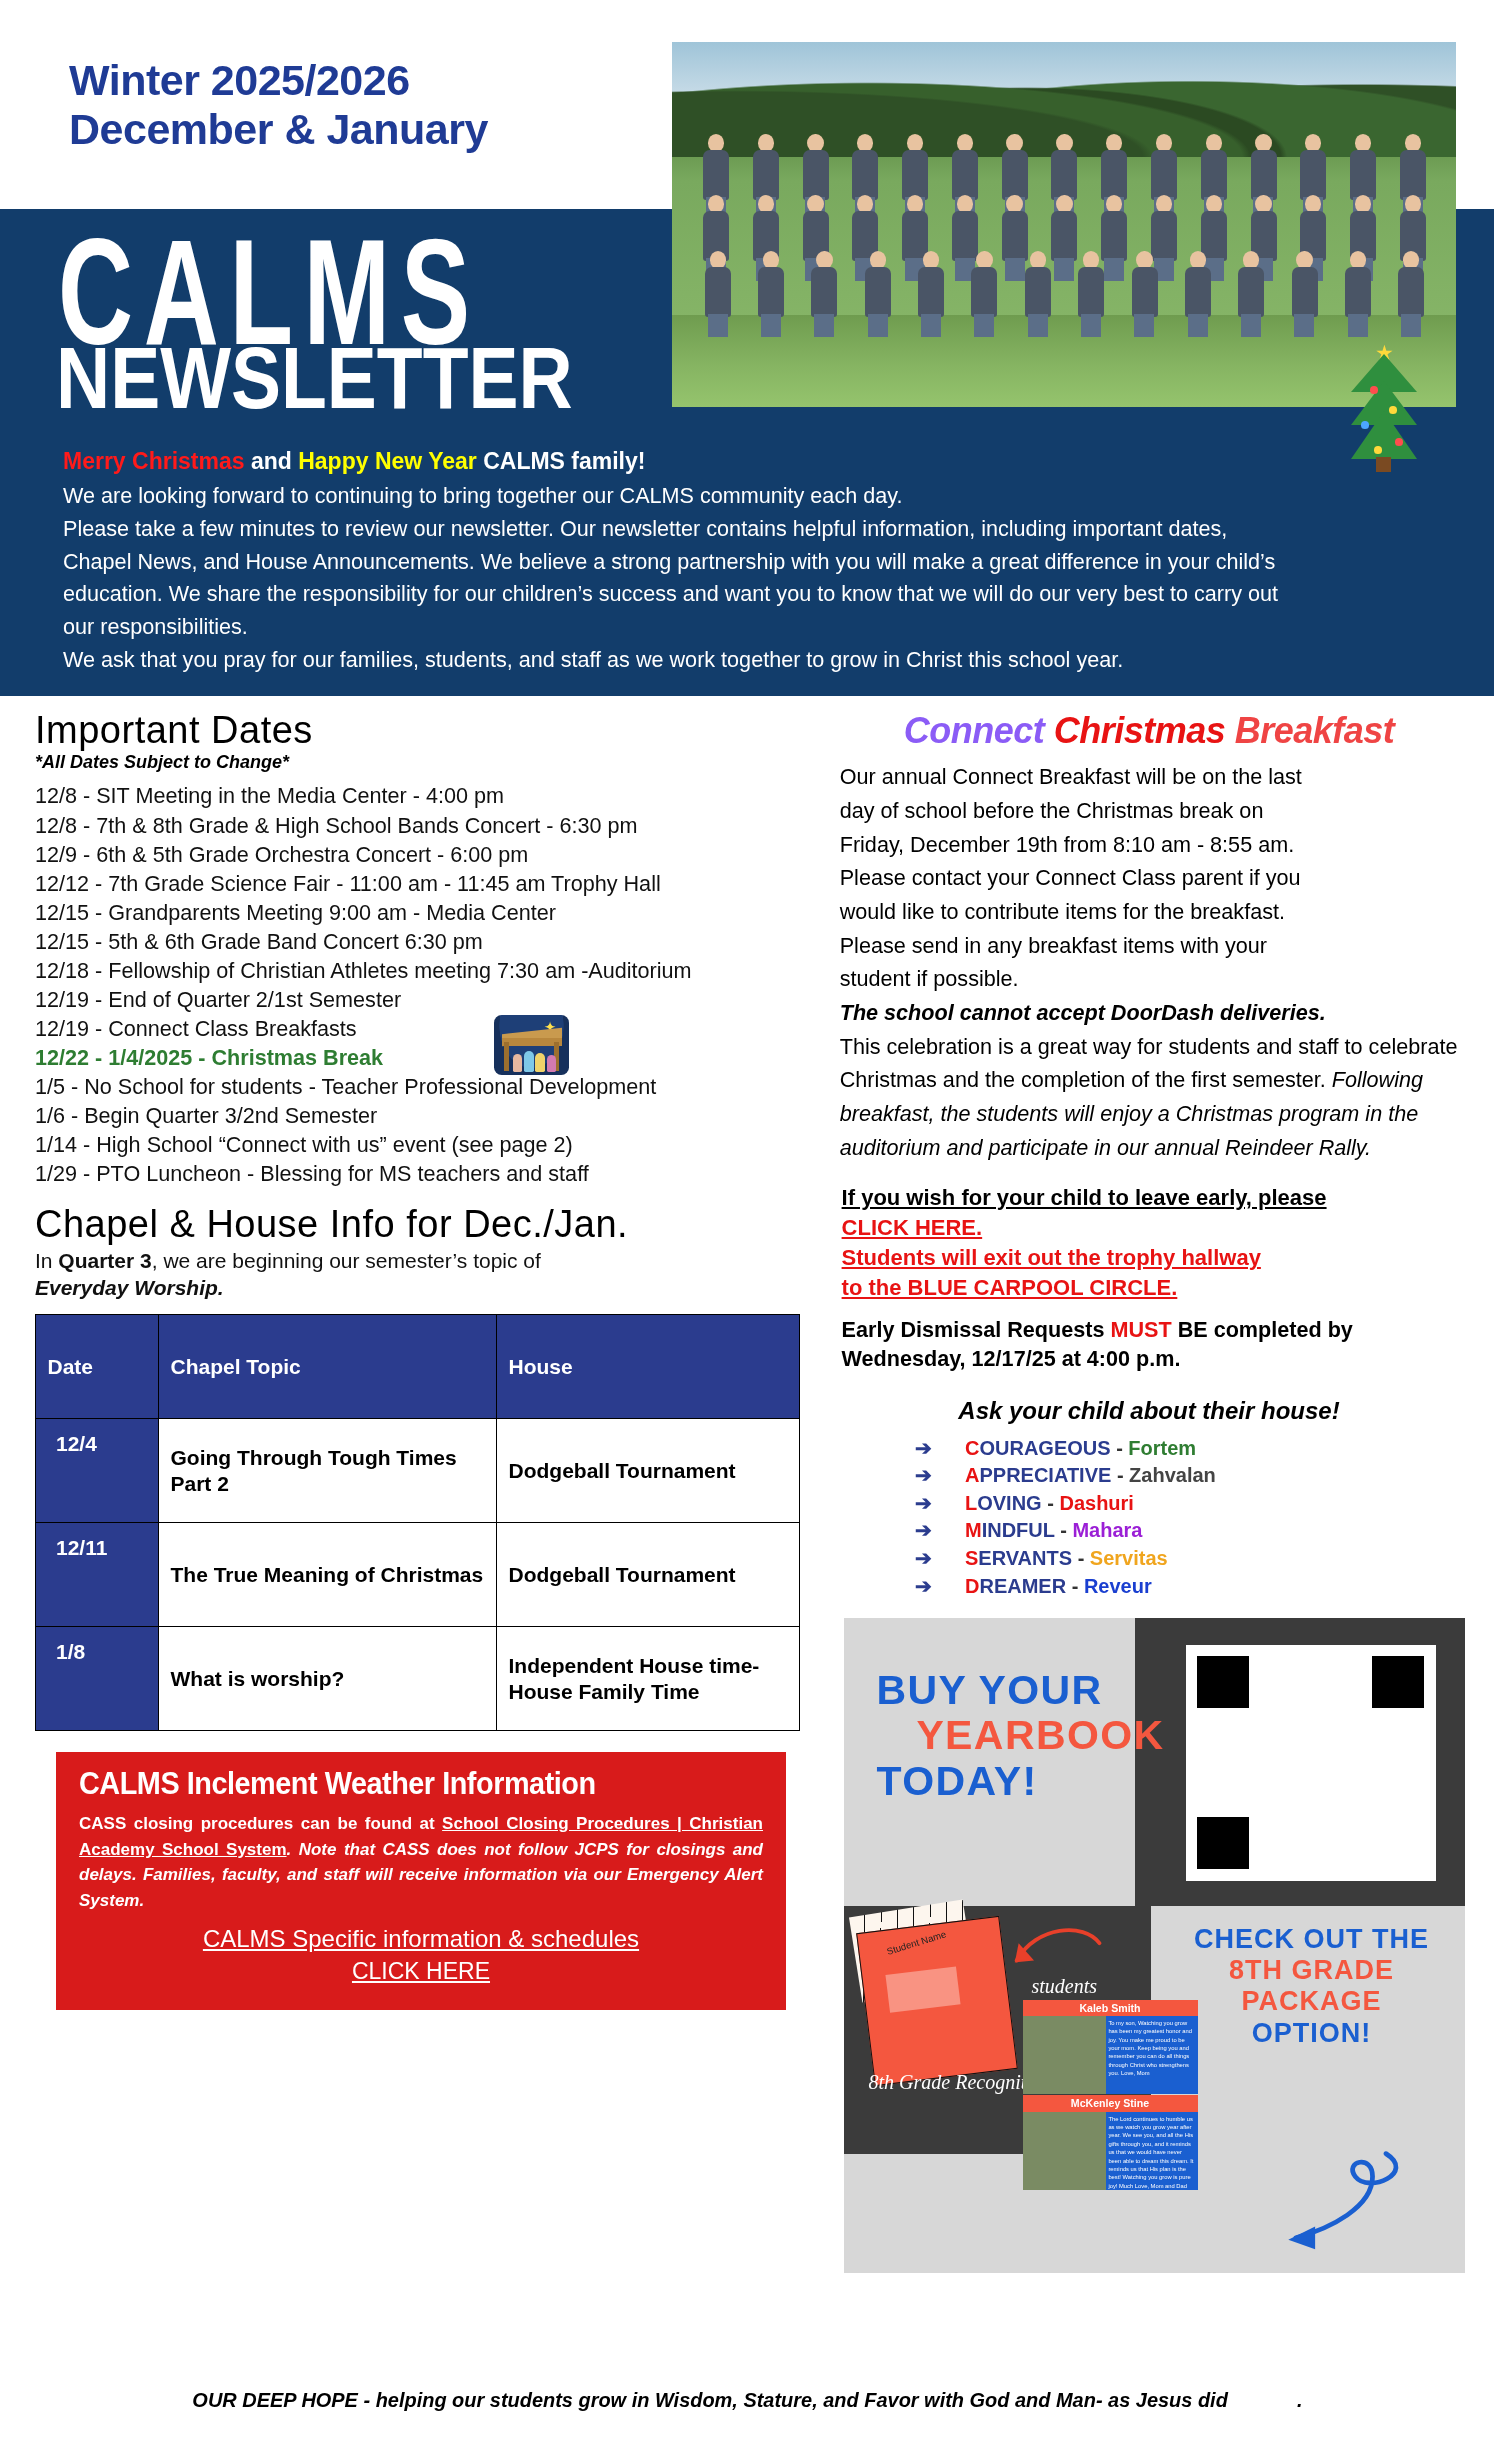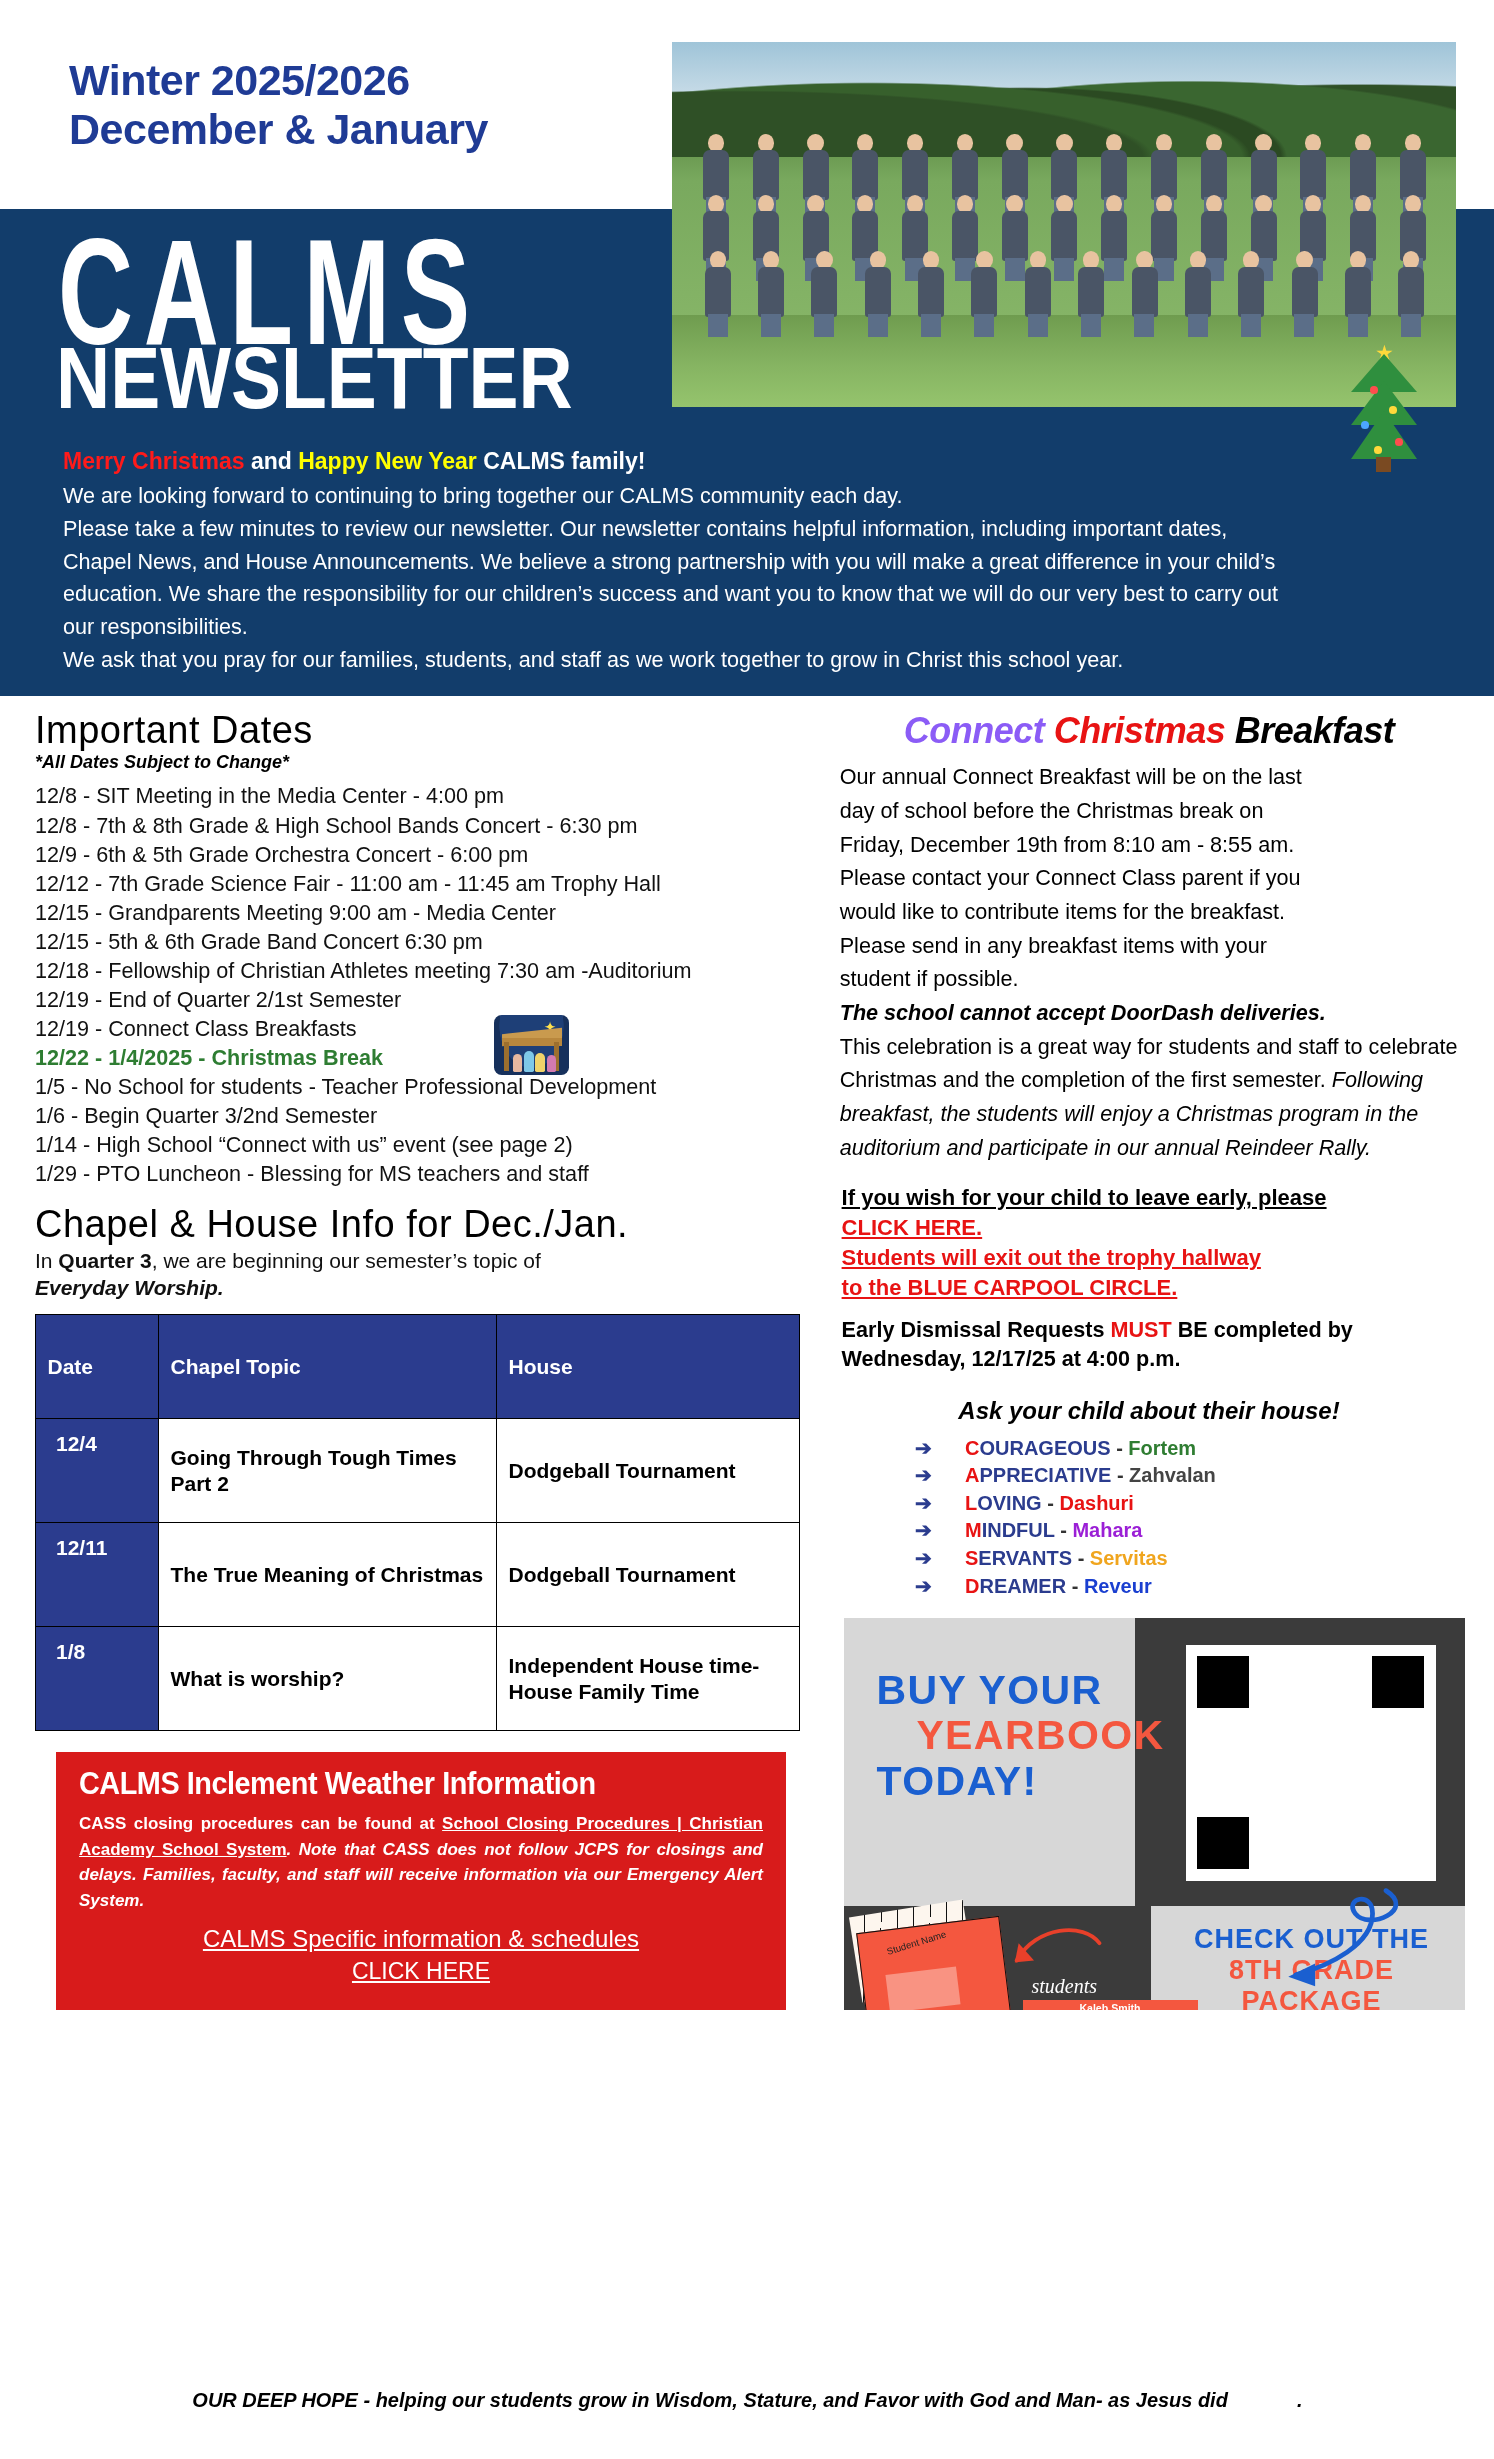--- a/index.html
+++ b/index.html
@@ -153,21 +153,21 @@
   .weather .u { text-decoration: underline; }
   .weather .it { font-style: italic; }
   .weather .center1 { text-align:center; font-size: 24px; font-weight: normal; margin-top: 11.5px; text-decoration: underline; }
   .weather .center2 { text-align:center; font-size: 23px; margin-top: 5.8px; text-decoration: underline; }
 
   
   .connect-title {
     font-size: 36px; font-style: italic; font-weight: bold; letter-spacing: -0.5px;
     text-align: center; line-height: 1.1;
   }
-  .ct-black { color:#8b5cf6; } .ct-red { color:#e81313; } .ct-green { color:#000000; }
+  .ct-black { color:#8b5cf6; } .ct-red { color:#e81313; } .ct-green { color:#ef4444; }
   .connect-body { margin-top: 9.6px; font-size: 21.6px; line-height: 1.56; color:#000; padding-left: 7.7px;}
   .connect-body p { margin:0; }
   .bi { font-weight: bold; font-style: italic; }
   .it { font-style: italic; }
 
   .callout { margin-top: 19px; padding-left: 9.6px; }
   .callout .blk { font-size: 22px; font-weight: bold; text-decoration: underline; color: #000; line-height: 1.36;}
   .callout .red { font-size: 22px; font-weight: bold; text-decoration: underline; color: #e81313; line-height: 1.36;}
   .early { margin-top: 13.4px; padding-left: 9.6px; font-size: 21.6px; font-weight: bold; line-height: 1.34;}
   .early .must { color: #e81313; }
@@ -175,21 +175,21 @@
   .ask { margin-top: 23px; text-align:center; font-size: 24px; font-weight: bold; font-style: italic; }
   .houses { margin-top: 9.6px; padding-left: 83px; font-size: 20px; font-weight: bold; line-height: 1.38;}
   .houses .arrow { color: #2b3c8e; display:inline-block; width: 50px; }
   .h-initial { color: #e81313; }
   .h-word { color: #2b3c8e; }
   .h-dash { color: #333; }
 
   
   .yearbook {
     position: relative; margin-top: 17.3px; margin-left: 11.5px;
-    width: 621px; height: 392px; background: #d7d7d7; overflow: hidden;
+    width: 621px; height: 655px; background: #d7d7d7; overflow: hidden;
   }
   .yb-q { position:absolute; right:0; top:0; width: 330px; height: 288px; background:#3b3b3b; }
   .yb-qr { position:absolute; right: 29px; top: 27px; width: 250px; height: 236px; background:#fff; padding: 11.5px;}
   .yb-qr .m { width: 100%; height: 100%;
     background-image:
       repeating-linear-gradient(90deg, #000 0 5.8px, transparent 5.8px 11.5px),
       repeating-linear-gradient(0deg, #000 0 5.8px, transparent 5.8px 11.5px);
     background-blend-mode: difference; opacity: 0.95;
   }
   .yb-qr .eye { position:absolute; width: 52px; height: 52px; border: 10.6px solid #000; background:#fff;}

